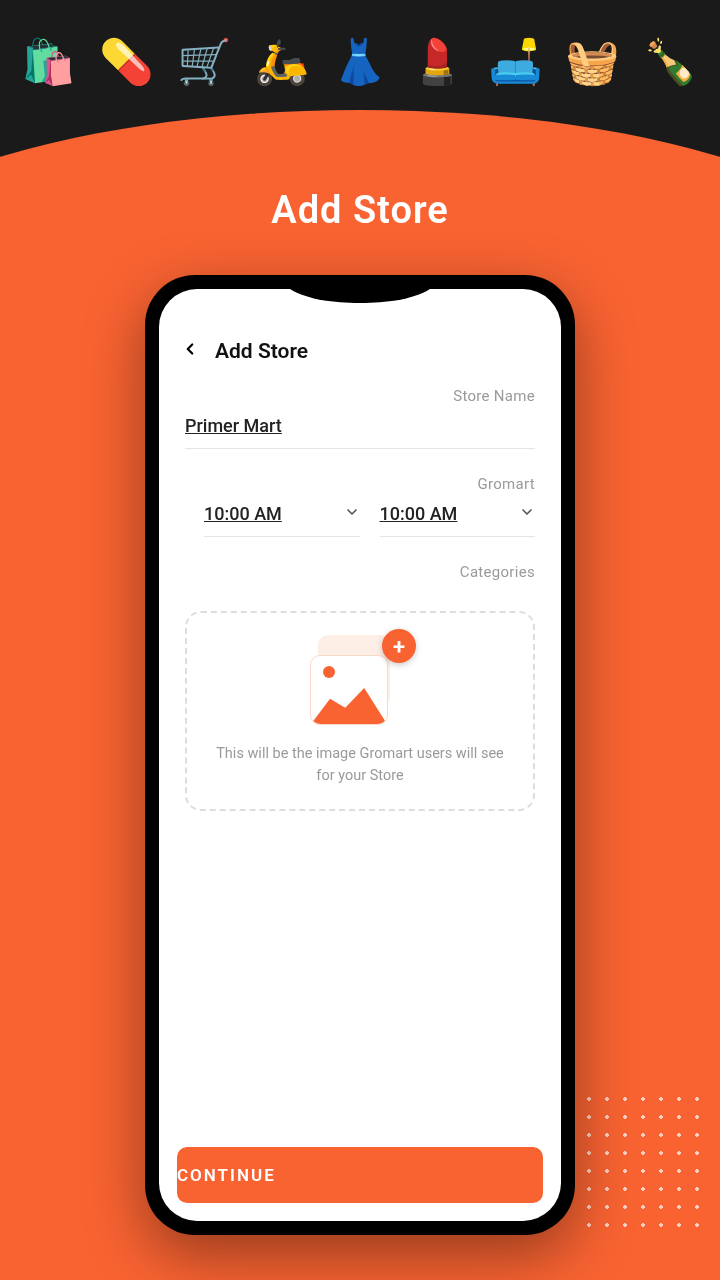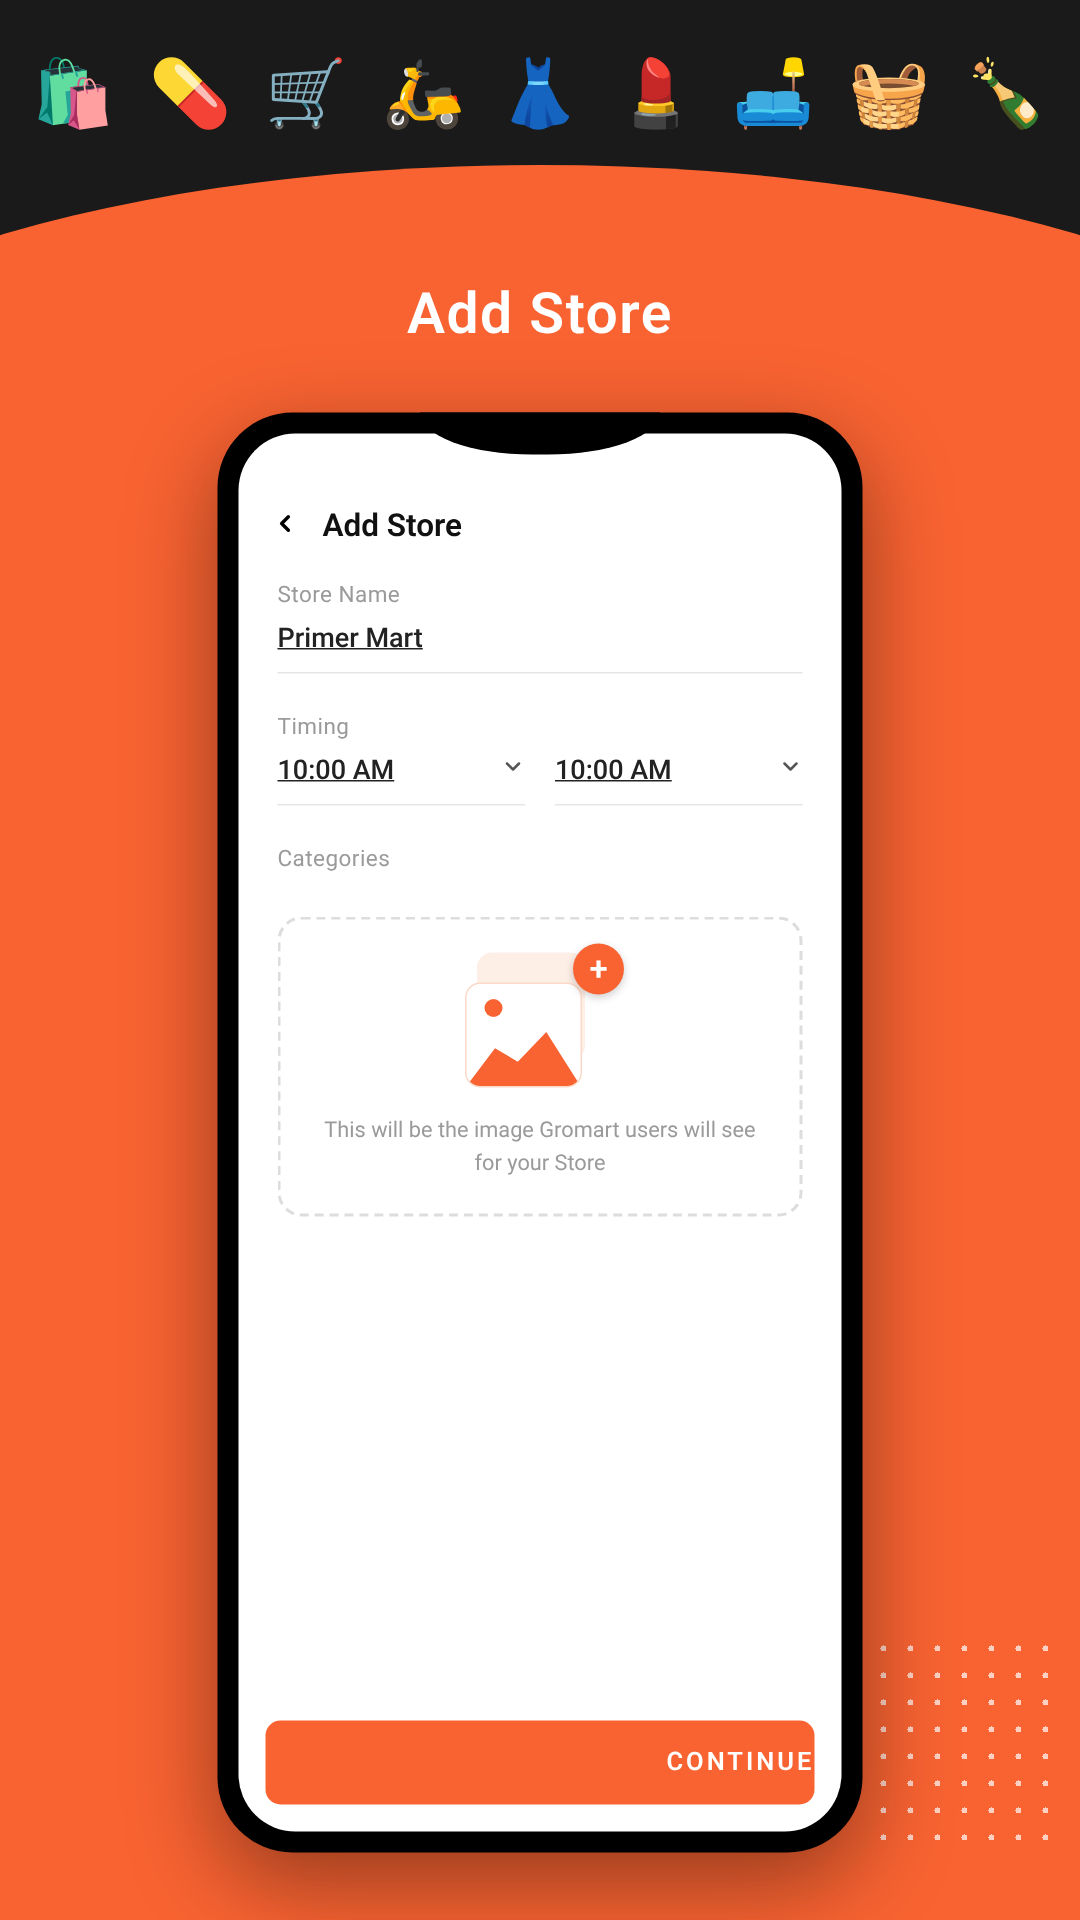--- a/index.html
+++ b/index.html
@@ -88,33 +88,33 @@
     gap: 16px;
   }
   .back-arrow svg { width: 18px; height: 18px; }
   .screen-title { font-size: 21px; font-weight: 600; color: #111; }
   .form {
     flex: 1;
     padding: 14px 26px 0 26px;
     overflow: hidden;
   }
   .field-group { margin-bottom: 26px; }
-  .field-label { color: #9a9a9a; font-size: 15px; margin-bottom: 10px; letter-spacing: 0.3px; }
+  .field-label { color: #9a9a9a; font-size: 15px; margin-bottom: 10px; letter-spacing: 0.3px; text-align: right; }
   .field-value {
     font-size: 18px;
     color: #222;
     font-weight: 500;
     padding-bottom: 12px;
     border-bottom: 1px solid #e5e5e5;
     display: flex;
     justify-content: space-between;
     align-items: center;
     text-decoration: underline;
   }
-  .time-row { display: flex; gap: 20px; }
+  .time-row { display: flex; gap: 20px; margin-left: 19px; }
   .time-row .field-value { flex: 1; }
   .chev svg { width: 16px; height: 16px; }
   .upload-box {
     margin-top: 30px;
     border: 2px dashed #ddd;
     border-radius: 16px;
     padding: 22px 20px;
     text-align: center;
   }
   .image-placeholder {
@@ -157,21 +157,21 @@
   }
   .upload-text { color: #9a9a9a; font-size: 14.5px; line-height: 1.5; }
   .continue-btn {
     margin: 0 18px 18px 18px;
     height: 56px;
     background: #f96332;
     color: #fff;
     border-radius: 10px;
     display: flex;
     align-items: center;
-    justify-content: flex-end;
+    justify-content: flex-start;
     font-size: 17px;
     font-weight: 600;
     letter-spacing: 2px;
   }
   .dots {
     position: absolute;
     right: 20px;
     bottom: 40px;
     width: 120px;
     height: 150px;
@@ -220,21 +220,21 @@
 
       <div class="field-group">
         <div class="field-label">Store Name</div>
         <div class="field-value">
           <span>Primer Mart</span>
         </div>
       </div>
 
 
       <div class="field-group">
-        <div class="field-label">Timing</div>
+        <div class="field-label">Gromart</div>
         <div class="time-row">
           <div class="field-value">
             <span>10:00 AM</span>
             <span class="chev">
               <svg viewBox="0 0 24 24" fill="none" stroke="#555" stroke-width="2.5" stroke-linecap="round" stroke-linejoin="round">
                   <polyline points="6 9 12 15 18 9"></polyline>
                 </svg>
             </span>
           </div>
           <div class="field-value">

